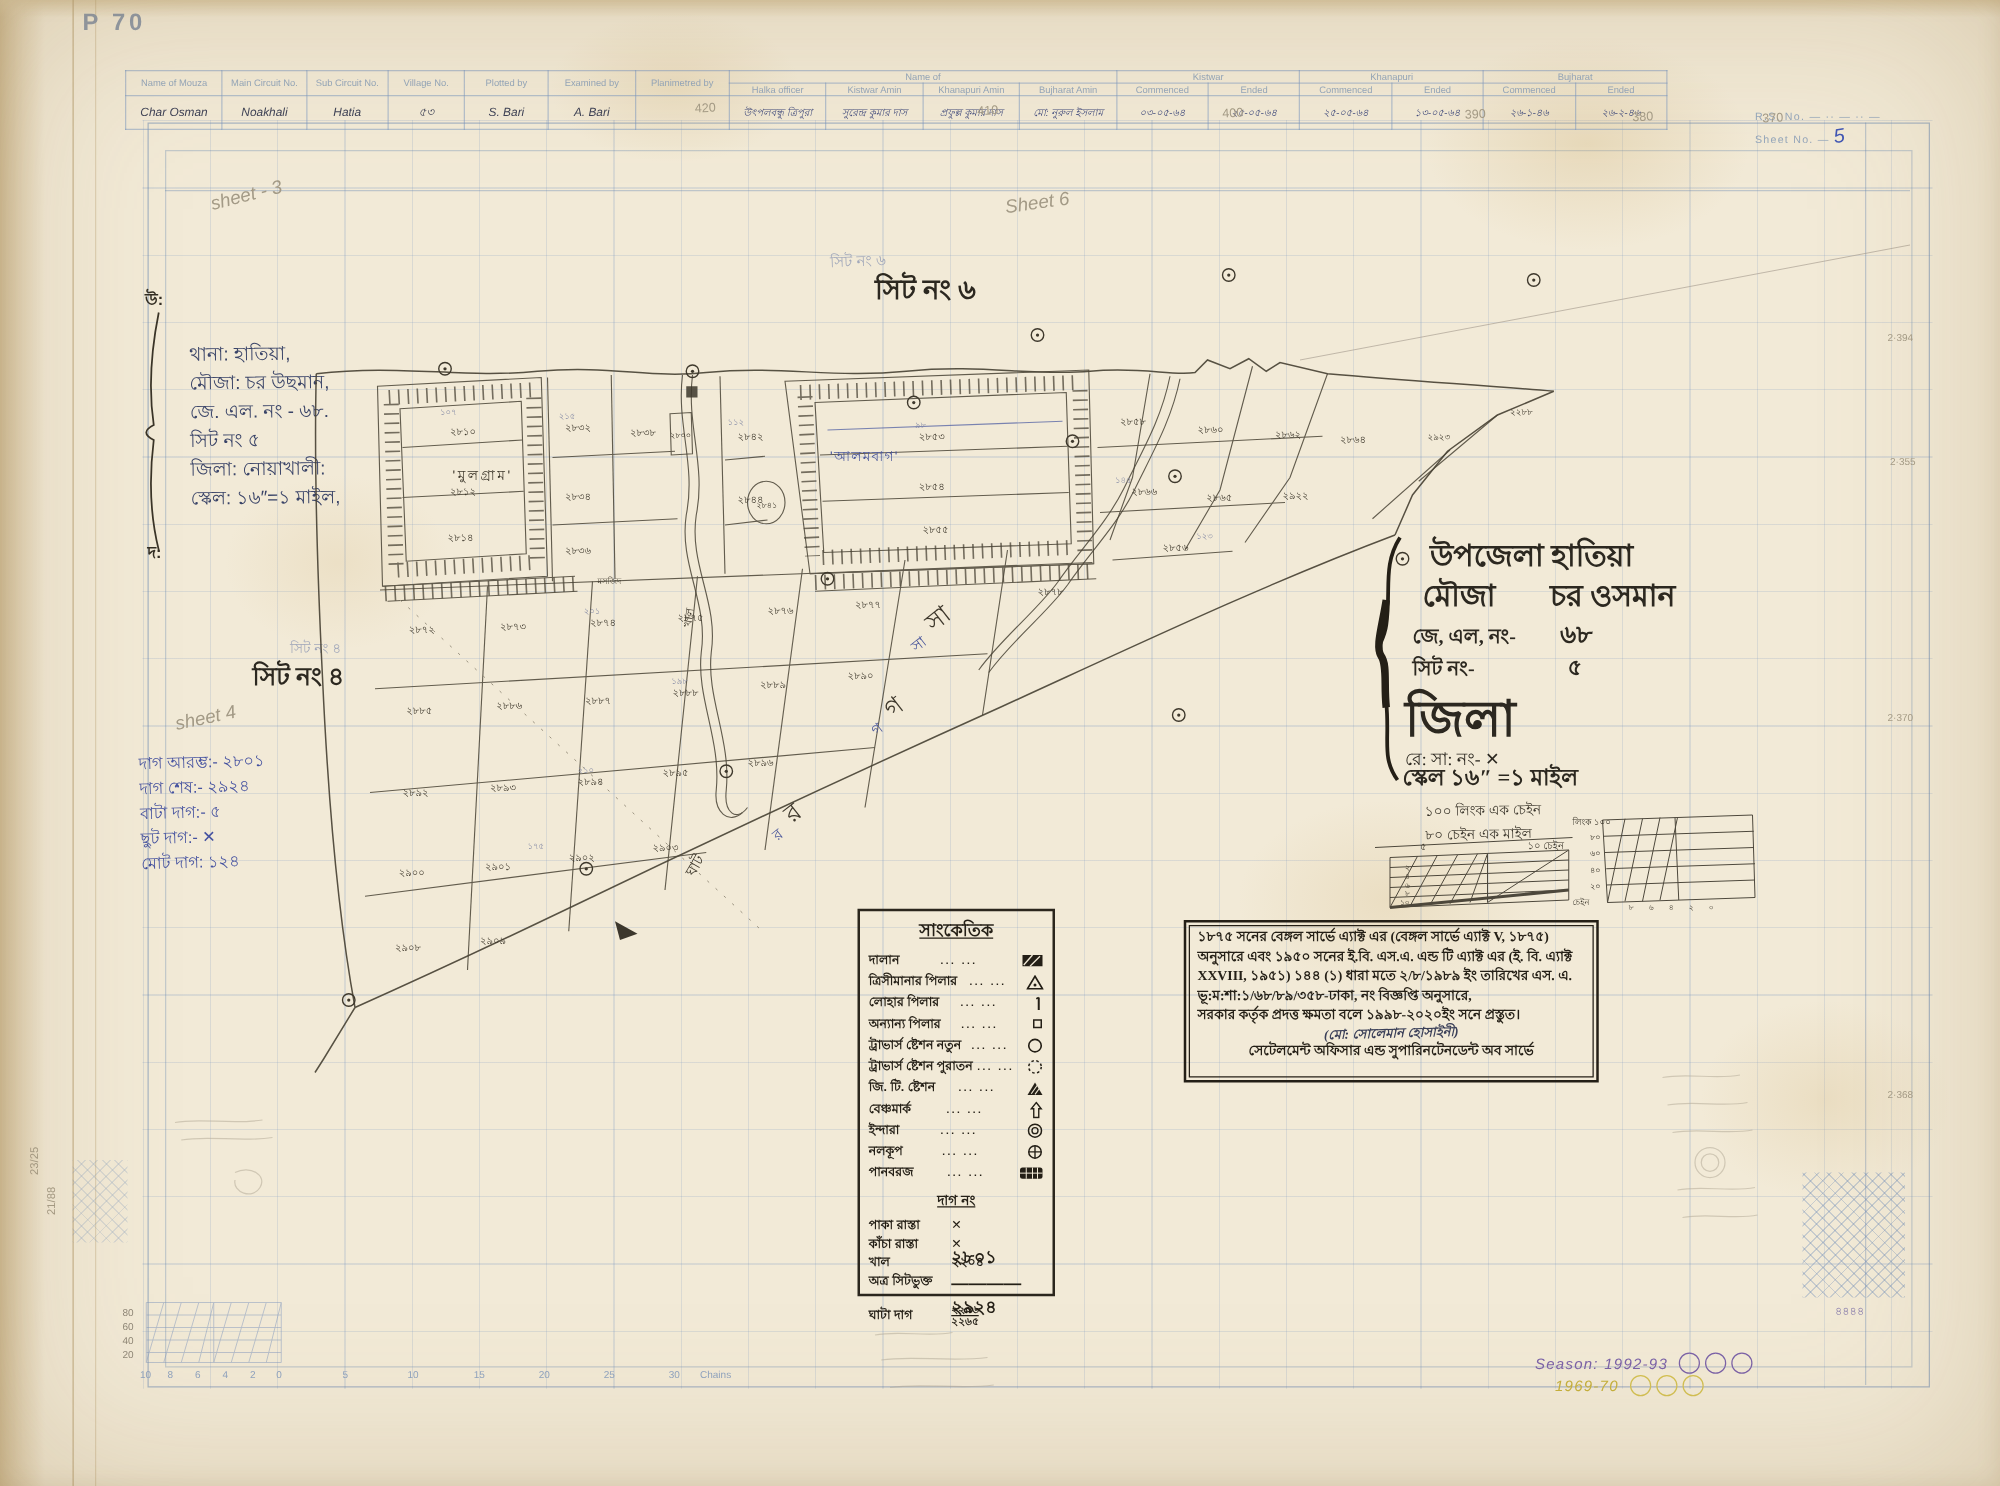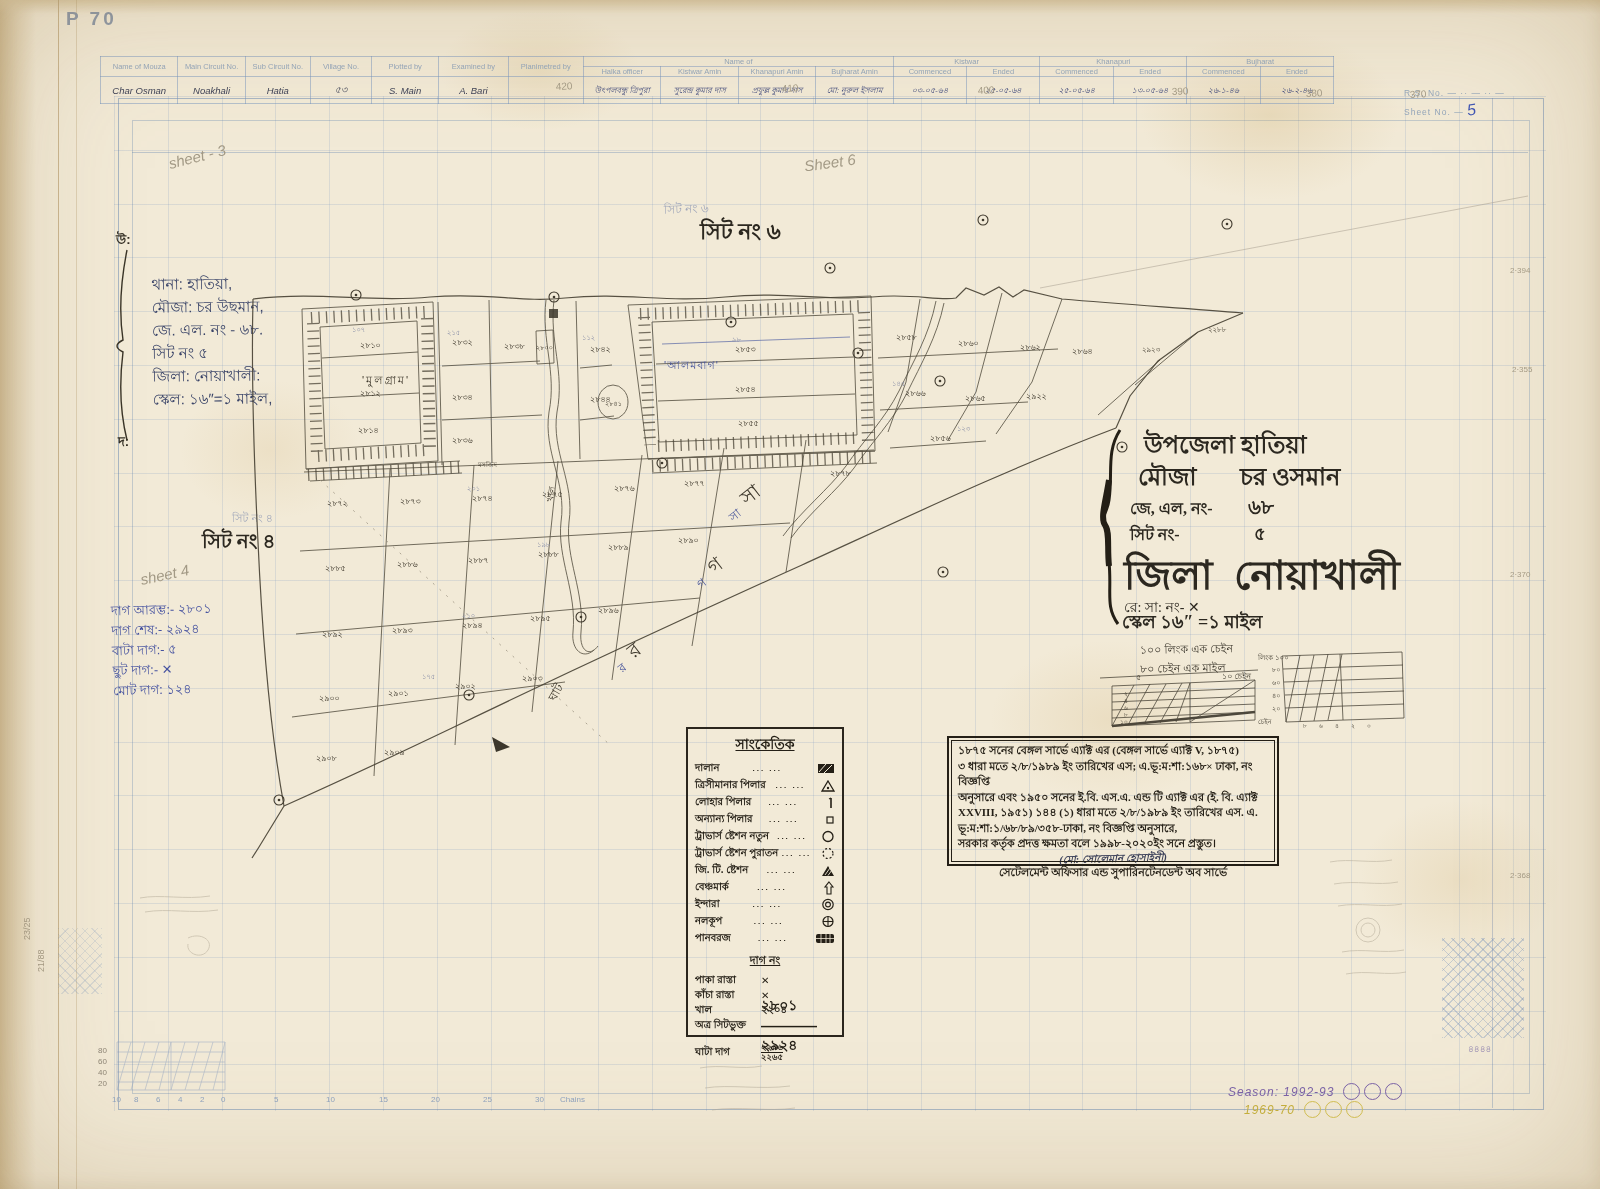--- a/index.html
+++ b/index.html
@@ -149,21 +149,21 @@
     <th>Commenced</th>
     <th>Ended</th>
     <th>Commenced</th>
     <th>Ended</th>
   </tr>
   <tr>
     <td class="hv">Char Osman</td>
     <td class="hv">Noakhali</td>
     <td class="hv">Hatia</td>
     <td class="hv">৫৩</td>
-    <td class="hv">S. Main</td>
+    <td class="hv">S. Bari</td>
     <td class="hv">A. Bari</td>
     <td class="hv"></td>
     <td class="hv hvbn">উৎপলবন্ধু ত্রিপুরা</td>
     <td class="hv hvbn">সুরেন্দ্র কুমার দাস</td>
     <td class="hv hvbn">প্রফুল্ল কুমার দাস</td>
     <td class="hv hvbn">মো: নুরুল ইসলাম</td>
     <td class="hv hvbn">০৩-০৫-৬৪</td>
     <td class="hv hvbn">২৫-০৫-৬৪</td>
     <td class="hv hvbn">২৫-০৫-৬৪</td>
     <td class="hv hvbn">১৩-০৫-৬৪</td>
@@ -214,21 +214,20 @@
     <span>উপজেলা</span>
     <span>হাতিয়া</span>
   </div>
   <div class="abs tb" style="left:30px;top:34px;font-size:24px;font-weight:700;">মৌজা</div>
   <div class="abs tb" style="left:132px;top:34px;font-size:24px;font-weight:700;">চর ওসমান</div>
   <div class="abs tb" style="left:22px;top:72px;font-size:16px;font-weight:700;">জে, এল, নং-</div>
   <div class="abs tb" style="left:140px;top:68px;font-size:20px;font-weight:700;">৬৮</div>
   <div class="abs tb" style="left:22px;top:98px;font-size:16px;font-weight:700;">সিট নং-</div>
   <div class="abs tb" style="left:146px;top:96px;font-size:18px;font-weight:700;">৫</div>
   <div class="abs tb" style="left:16px;top:120px;font-size:40px;font-weight:700;">জিলা</div>
-  <div class="abs tb" style="left:126px;top:120px;font-size:40px;font-weight:700;">নোয়াখালী</div>
   <div class="abs tb" style="left:16px;top:172px;font-size:14px;">রে: সা: নং- ✕</div>
   <div class="abs tb" style="left:14px;top:184px;font-size:18px;font-weight:700;">স্কেল ১৬″ =১ মাইল</div>
 </div>
 
 <div class="abs scnote" style="left:1140px;top:640px;">
   <div>১০০ লিংক এক চেইন</div>
   <div>৮০ চেইন এক মাইল</div>
 </div>
 
 <div class="abs legend">
@@ -346,21 +345,20 @@
     <span class="dl">ঘাটা দাগ</span>
     <span class="frac">
       <span>২২০৬</span>
       <span class="den">২২৬৫</span>
     </span>
   </div>
 </div>
 
 <div class="abs notice">
   <div>১৮৭৫ সনের বেঙ্গল সার্ভে এ্যাক্ট এর (বেঙ্গল সার্ভে এ্যাক্ট V, ১৮৭৫)</div>
-  <div>৩ ধারা মতে ২/৮/১৯৮৯ ইং তারিখের এস; এ.ভূ:ম:শা:১৬৮× ঢাকা, নং বিজ্ঞপ্তি</div>
   <div>অনুসারে এবং ১৯৫০ সনের ই.বি. এস.এ. এন্ড টি এ্যাক্ট এর (ই. বি. এ্যাক্ট</div>
   <div>XXVIII, ১৯৫১) ১৪৪ (১) ধারা মতে ২/৮/১৯৮৯ ইং তারিখের এস. এ.</div>
   <div>ভূ:ম:শা:১/৬৮/৮৯/৩৫৮-ঢাকা, নং বিজ্ঞপ্তি অনুসারে,</div>
   <div class="nl6">সরকার কর্তৃক প্রদত্ত ক্ষমতা বলে ১৯৯৮-২০২০ইং সনে প্রস্তুত।</div>
   <div class="nsig">(মো: সোলেমান হোসাইনী)</div>
   <div class="ndes">সেটেলমেন্ট অফিসার এন্ড সুপারিনটেনডেন্ট অব সার্ভে</div>
 </div>
 
 <div class="abs" style="left:1228px;top:1082px;white-space:nowrap;">
   <span class="season1">Season: 1992-93</span>

